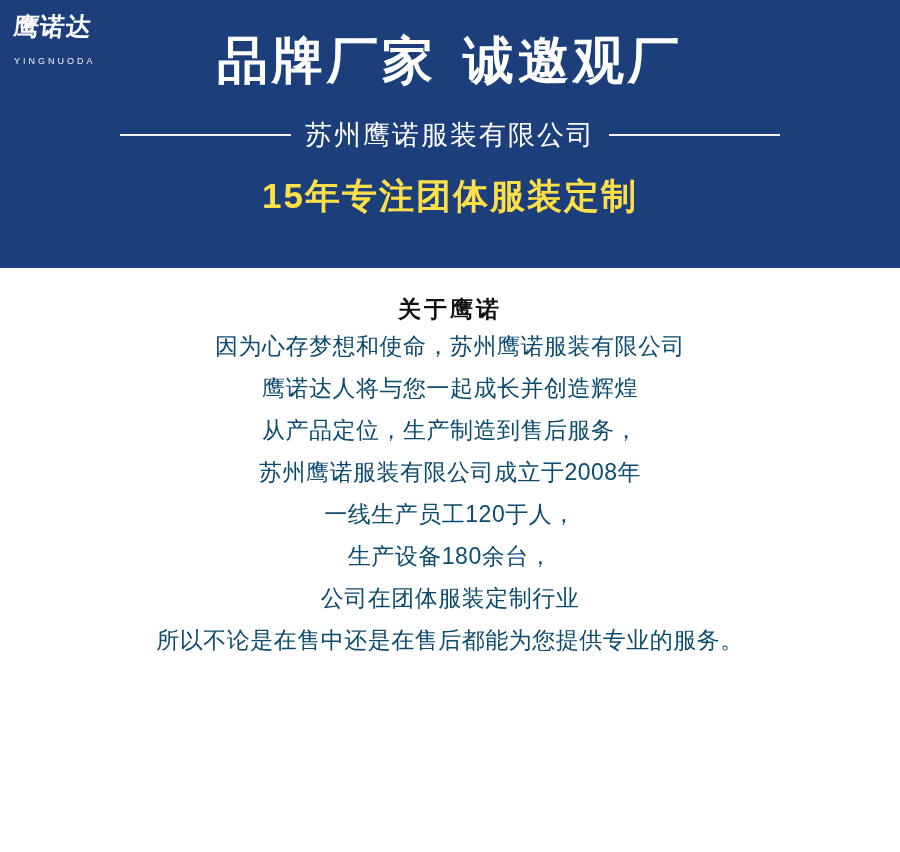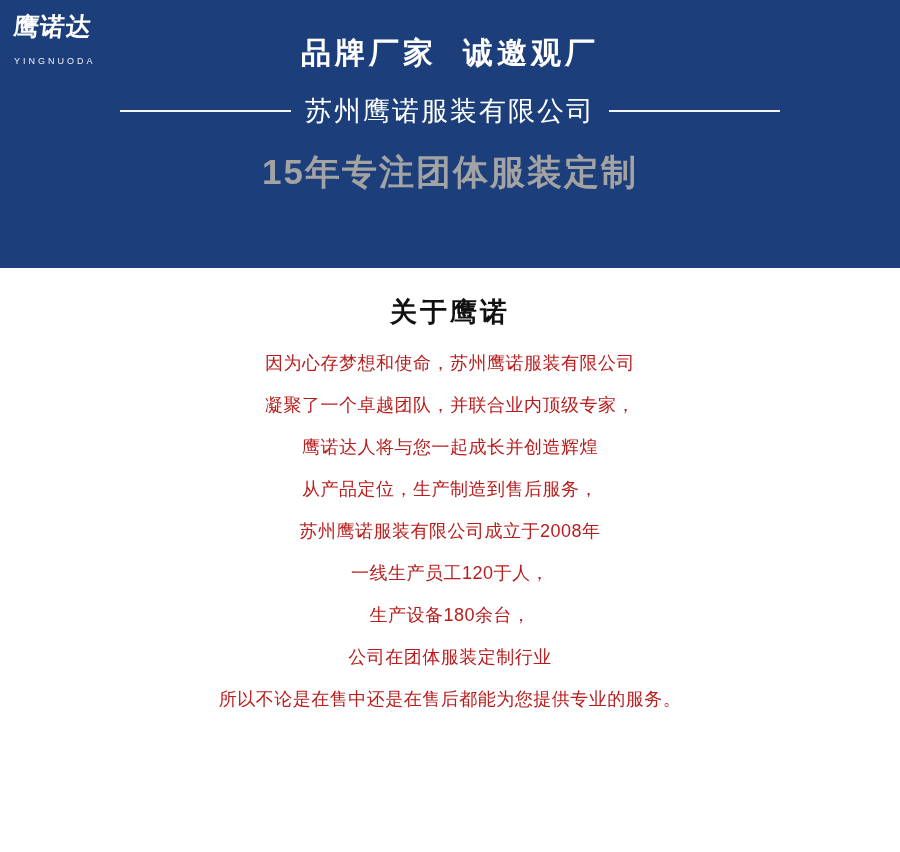--- a/index.html
+++ b/index.html
@@ -67,26 +67,27 @@
     display: flex;
     flex-direction: column;
     align-items: center;
     justify-content: flex-start;
     padding-top: 36px;
     box-sizing: border-box;
   }
 
   .headline {
     color: #ffffff;
-    font-size: 30px;
+    font-size: 51px;
     font-weight: bold;
     letter-spacing: 4px;
     line-height: 1.15;
     text-align: right;
     white-space: nowrap;
+    font-family: Liberation Mono, monospace;
   }
   .headline .gap {
     display: inline-block;
     width: 26px;
   }
 
   .rule-row {
     display: flex;
     align-items: center;
     justify-content: center;
@@ -102,47 +103,47 @@
   .subtitle {
     color: #ffffff;
     font-size: 27px;
     letter-spacing: 2px;
     padding: 0 14px;
     white-space: nowrap;
   }
 
   .tagline {
     margin-top: 20px;
-    color: #a3a3a3;
+    color: #fde047;
     font-size: 35px;
     font-weight: bold;
     letter-spacing: 2px;
     white-space: nowrap;
     text-align: center;
   }
 
   
   .about {
     width: 900px;
     padding-top: 26px;
     box-sizing: border-box;
     text-align: center;
     color: #000000;
   }
   .about-title {
-    font-size: 27px;
+    font-size: 23px;
     font-weight: bold;
     letter-spacing: 3px;
     color: #111111;
-    margin-bottom: 12px;
+    margin-bottom: 0;
   }
   .about-line {
-    font-size: 18px;
+    font-size: 23px;
     line-height: 42px;
-    color: #b91c1c;
+    color: #0c4a6e;
     letter-spacing: 0.5px;
     white-space: nowrap;
   }
 </style>
 </head>
 <body>
 
 <div class="page">
 
   <div class="banner" style="background: rgb(28, 63, 124);">
@@ -166,21 +167,20 @@
 
       <div class="tagline">15年专注团体服装定制</div>
 
     </div>
   </div>
 
   <div class="about">
     <div class="about-title">关于鹰诺</div>
     <div id="about-body">
         <div class="about-line">因为心存梦想和使命，苏州鹰诺服装有限公司</div>
-        <div class="about-line">凝聚了一个卓越团队，并联合业内顶级专家，</div>
         <div class="about-line">鹰诺达人将与您一起成长并创造辉煌</div>
         <div class="about-line">从产品定位，生产制造到售后服务，</div>
         <div class="about-line">苏州鹰诺服装有限公司成立于2008年</div>
         <div class="about-line">一线生产员工120于人，</div>
         <div class="about-line">生产设备180余台，</div>
         <div class="about-line">公司在团体服装定制行业</div>
         <div class="about-line">所以不论是在售中还是在售后都能为您提供专业的服务。</div>
       </div>
   </div>
 

